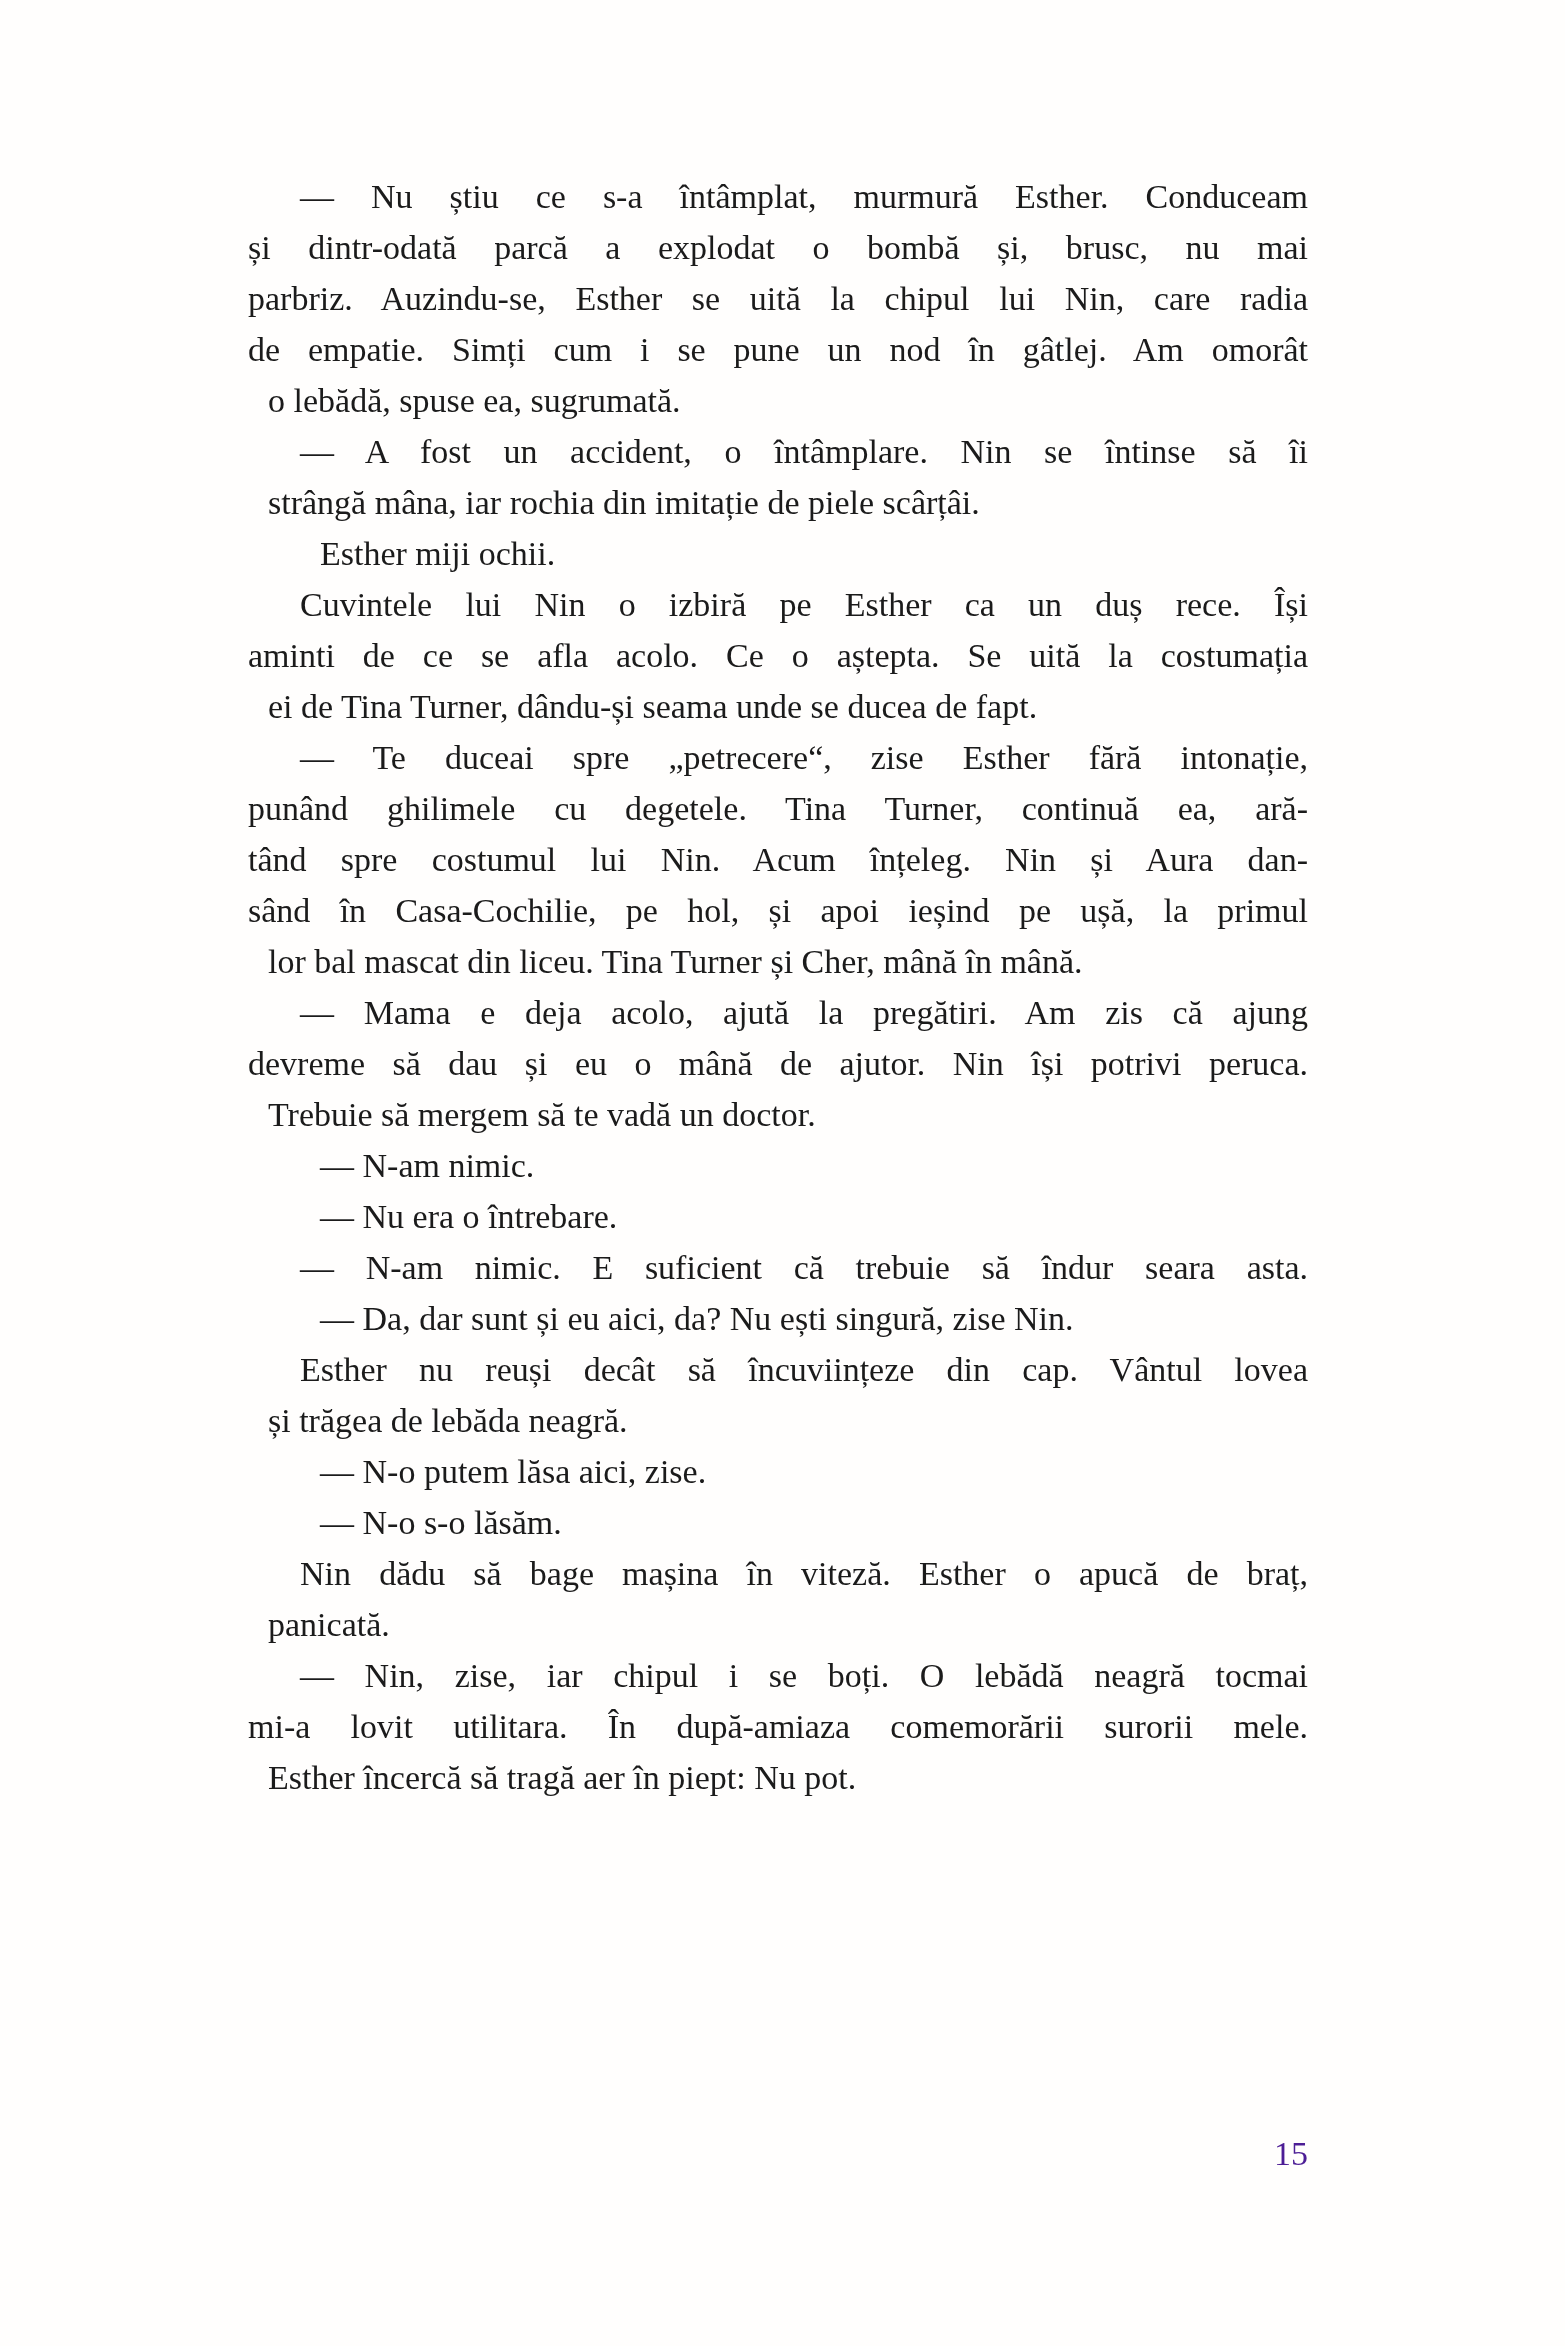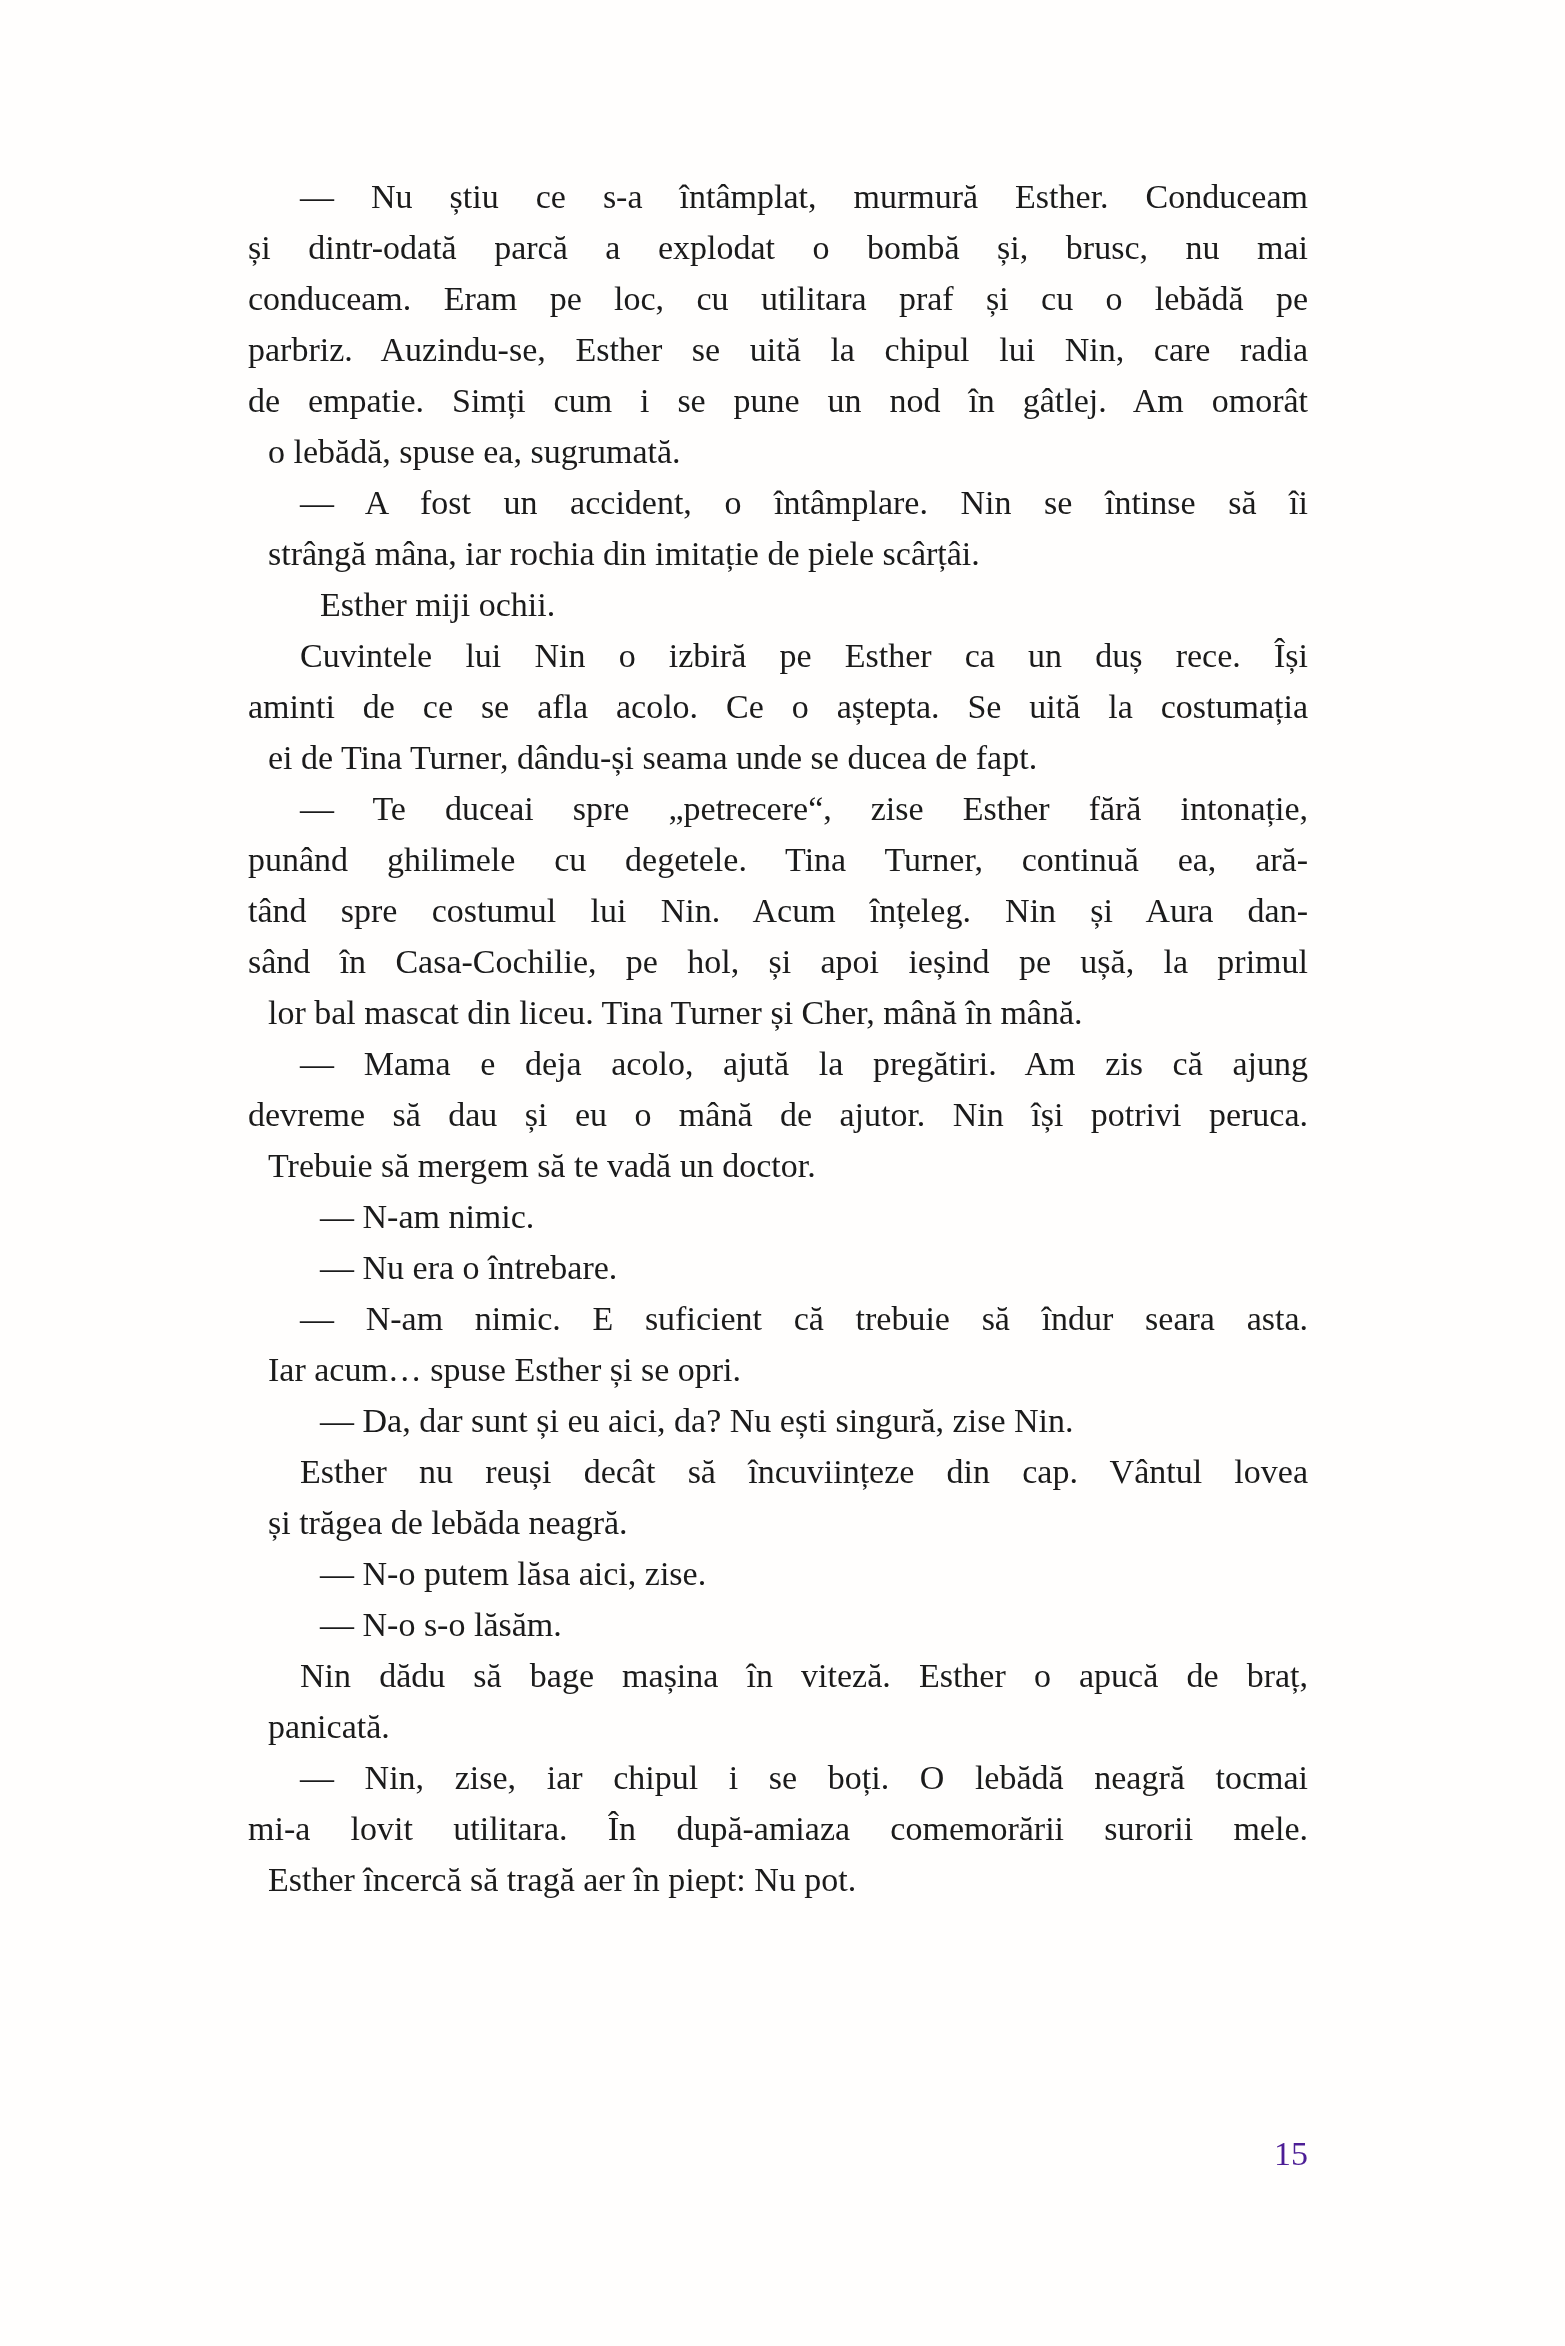--- a/index.html
+++ b/index.html
@@ -56,21 +56,20 @@
   }
 </style>
 </head>
 <body>
 
 <div class="sheet">
   <div id="text-block">
       <div class="para">
         <div class="line indent">— Nu știu ce s-a întâmplat, murmură Esther. Conduceam</div>
         <div class="line">și dintr-odată parcă a explodat o bombă și, brusc, nu mai</div>
-        <div class="line">conduceam. Eram pe loc, cu utilitara praf și cu o lebădă pe</div>
         <div class="line">parbriz. Auzindu-se, Esther se uită la chipul lui Nin, care radia</div>
         <div class="line">de empatie. Simți cum i se pune un nod în gâtlej. Am omorât</div>
         <div class="line last">o lebădă, spuse ea, sugrumată.</div>
       </div>
       <div class="para">
         <div class="line indent">— A fost un accident, o întâmplare. Nin se întinse să îi</div>
         <div class="line last">strângă mâna, iar rochia din imitație de piele scârțâi.</div>
       </div>
       <div class="para">
         <div class="line indent last">Esther miji ochii.</div>
@@ -93,21 +92,20 @@
         <div class="line last">Trebuie să mergem să te vadă un doctor.</div>
       </div>
       <div class="para">
         <div class="line indent last">— N-am nimic.</div>
       </div>
       <div class="para">
         <div class="line indent last">— Nu era o întrebare.</div>
       </div>
       <div class="para">
         <div class="line indent">— N-am nimic. E suficient că trebuie să îndur seara asta.</div>
-        <div class="line last">Iar acum… spuse Esther și se opri.</div>
       </div>
       <div class="para">
         <div class="line indent last">— Da, dar sunt și eu aici, da? Nu ești singură, zise Nin.</div>
       </div>
       <div class="para">
         <div class="line indent">Esther nu reuși decât să încuviințeze din cap. Vântul lovea</div>
         <div class="line last">și trăgea de lebăda neagră.</div>
       </div>
       <div class="para">
         <div class="line indent last">— N-o putem lăsa aici, zise.</div>

